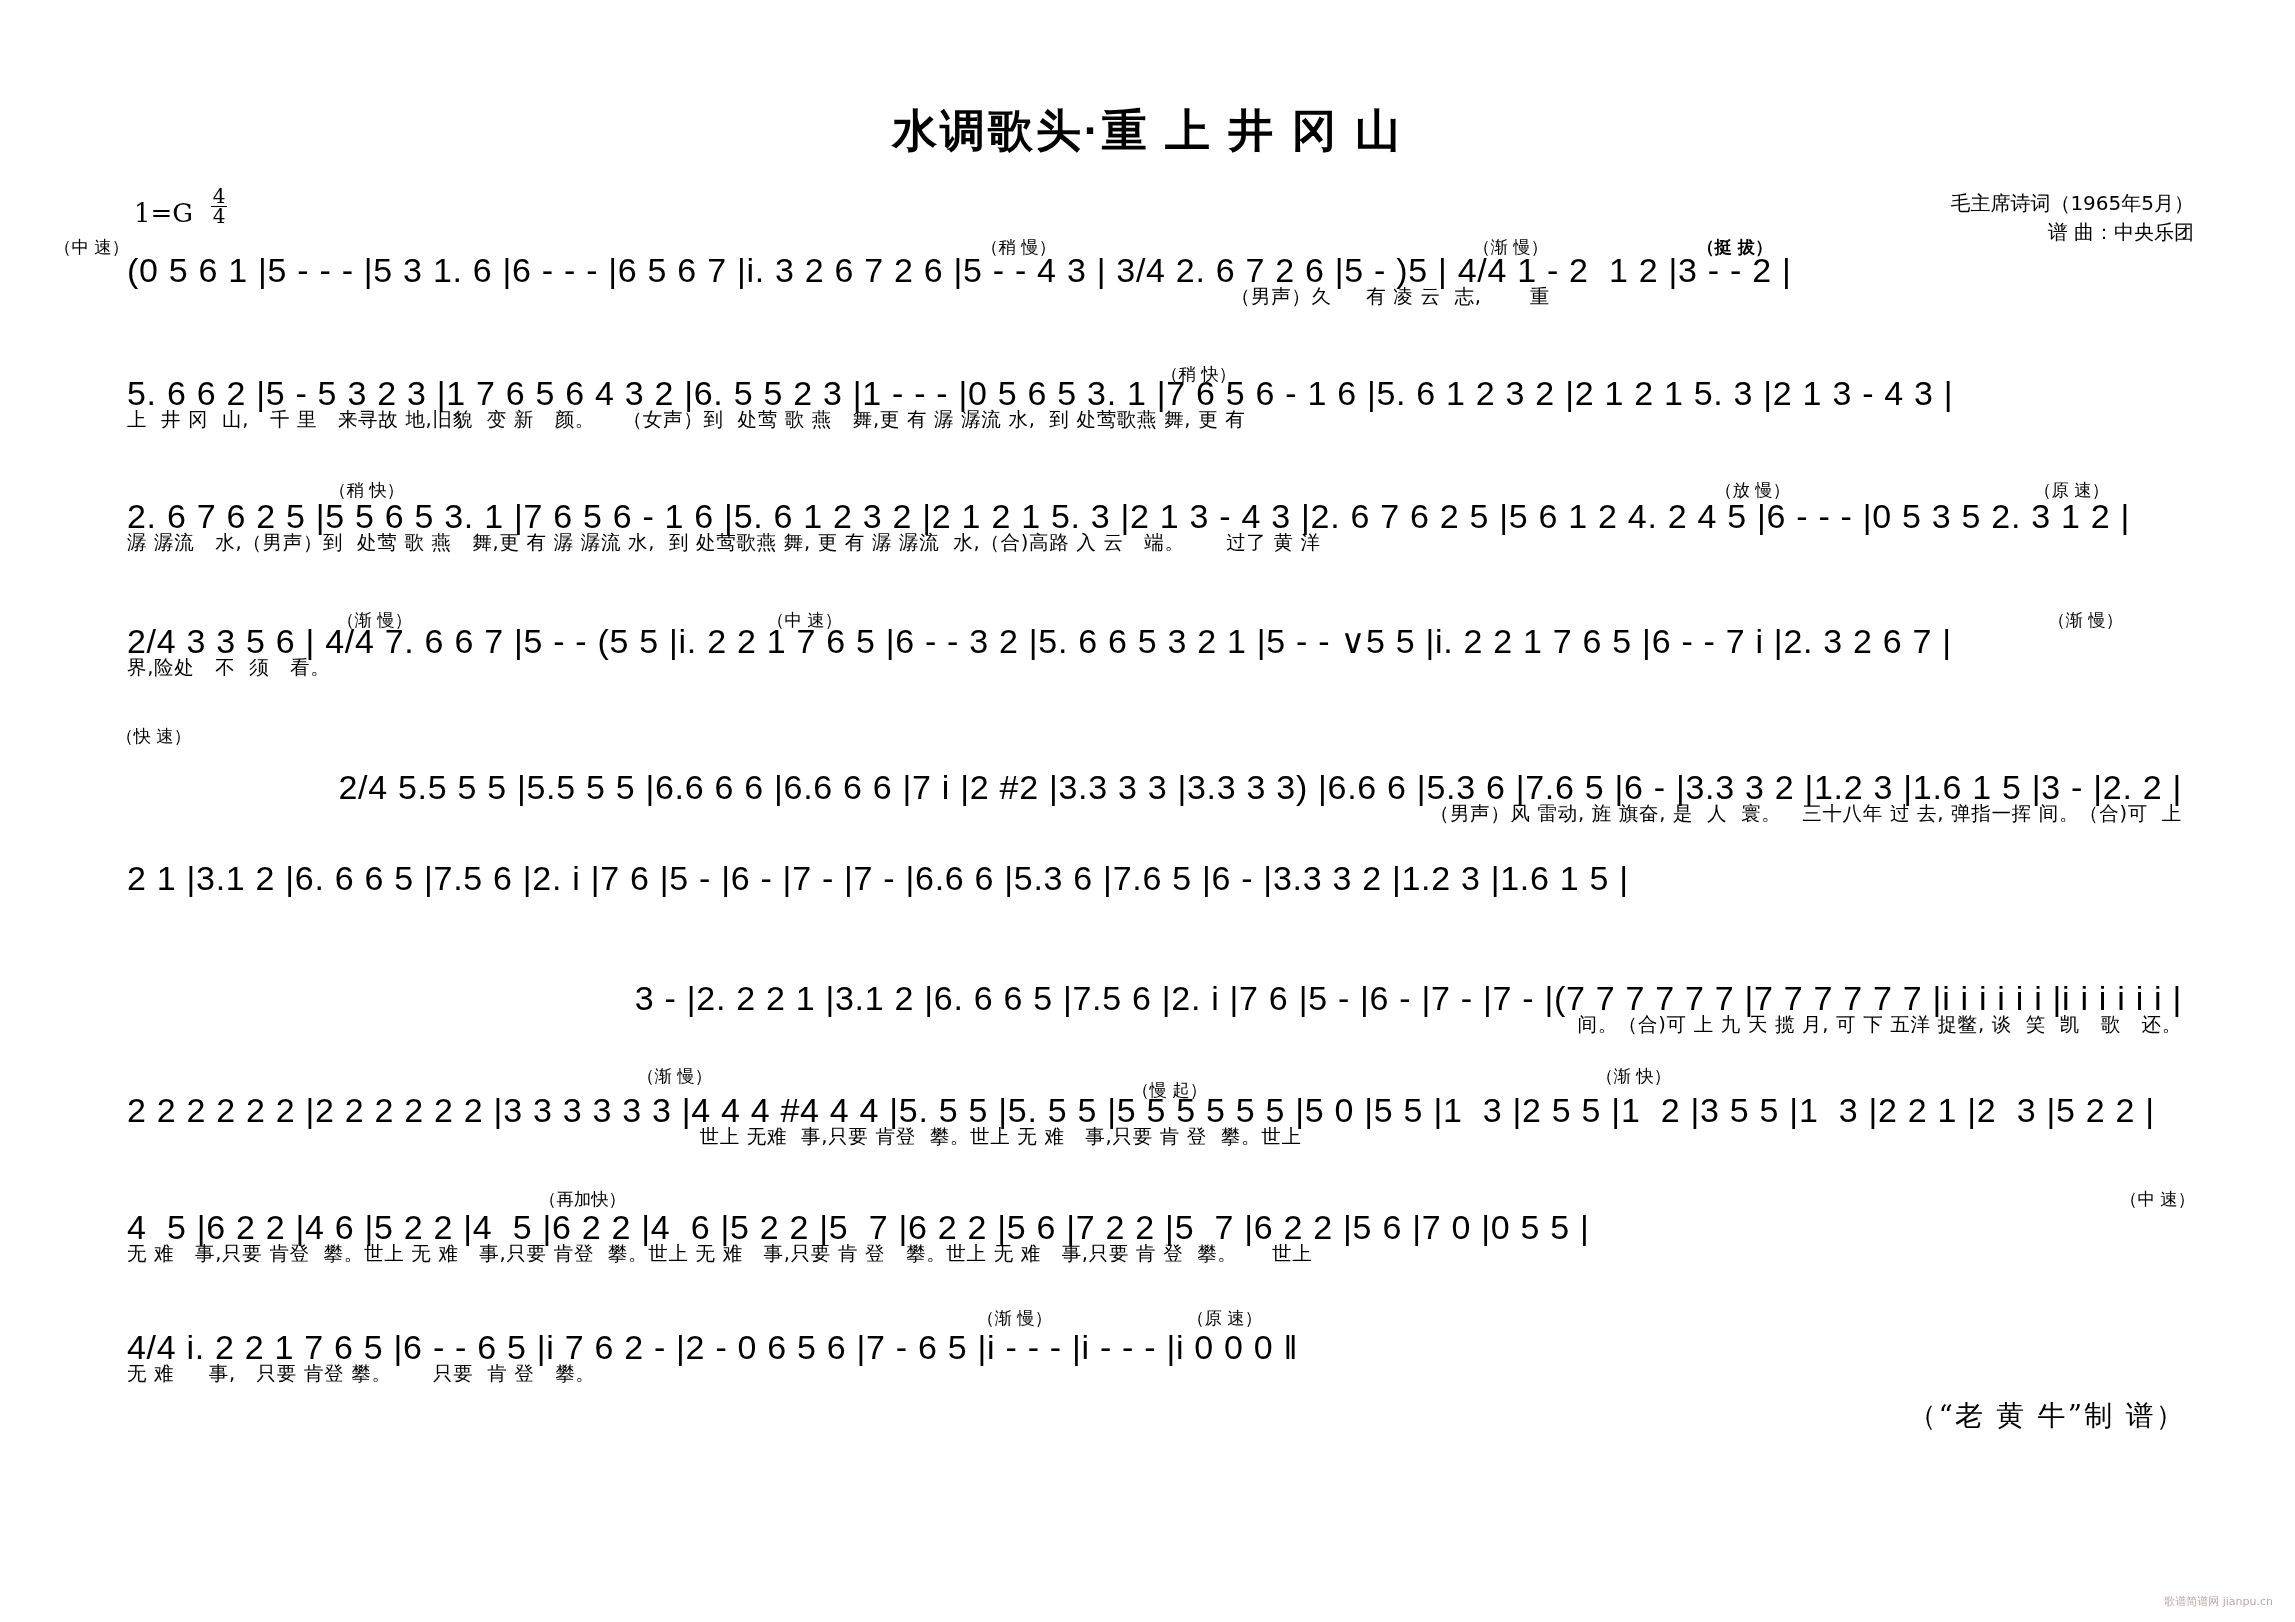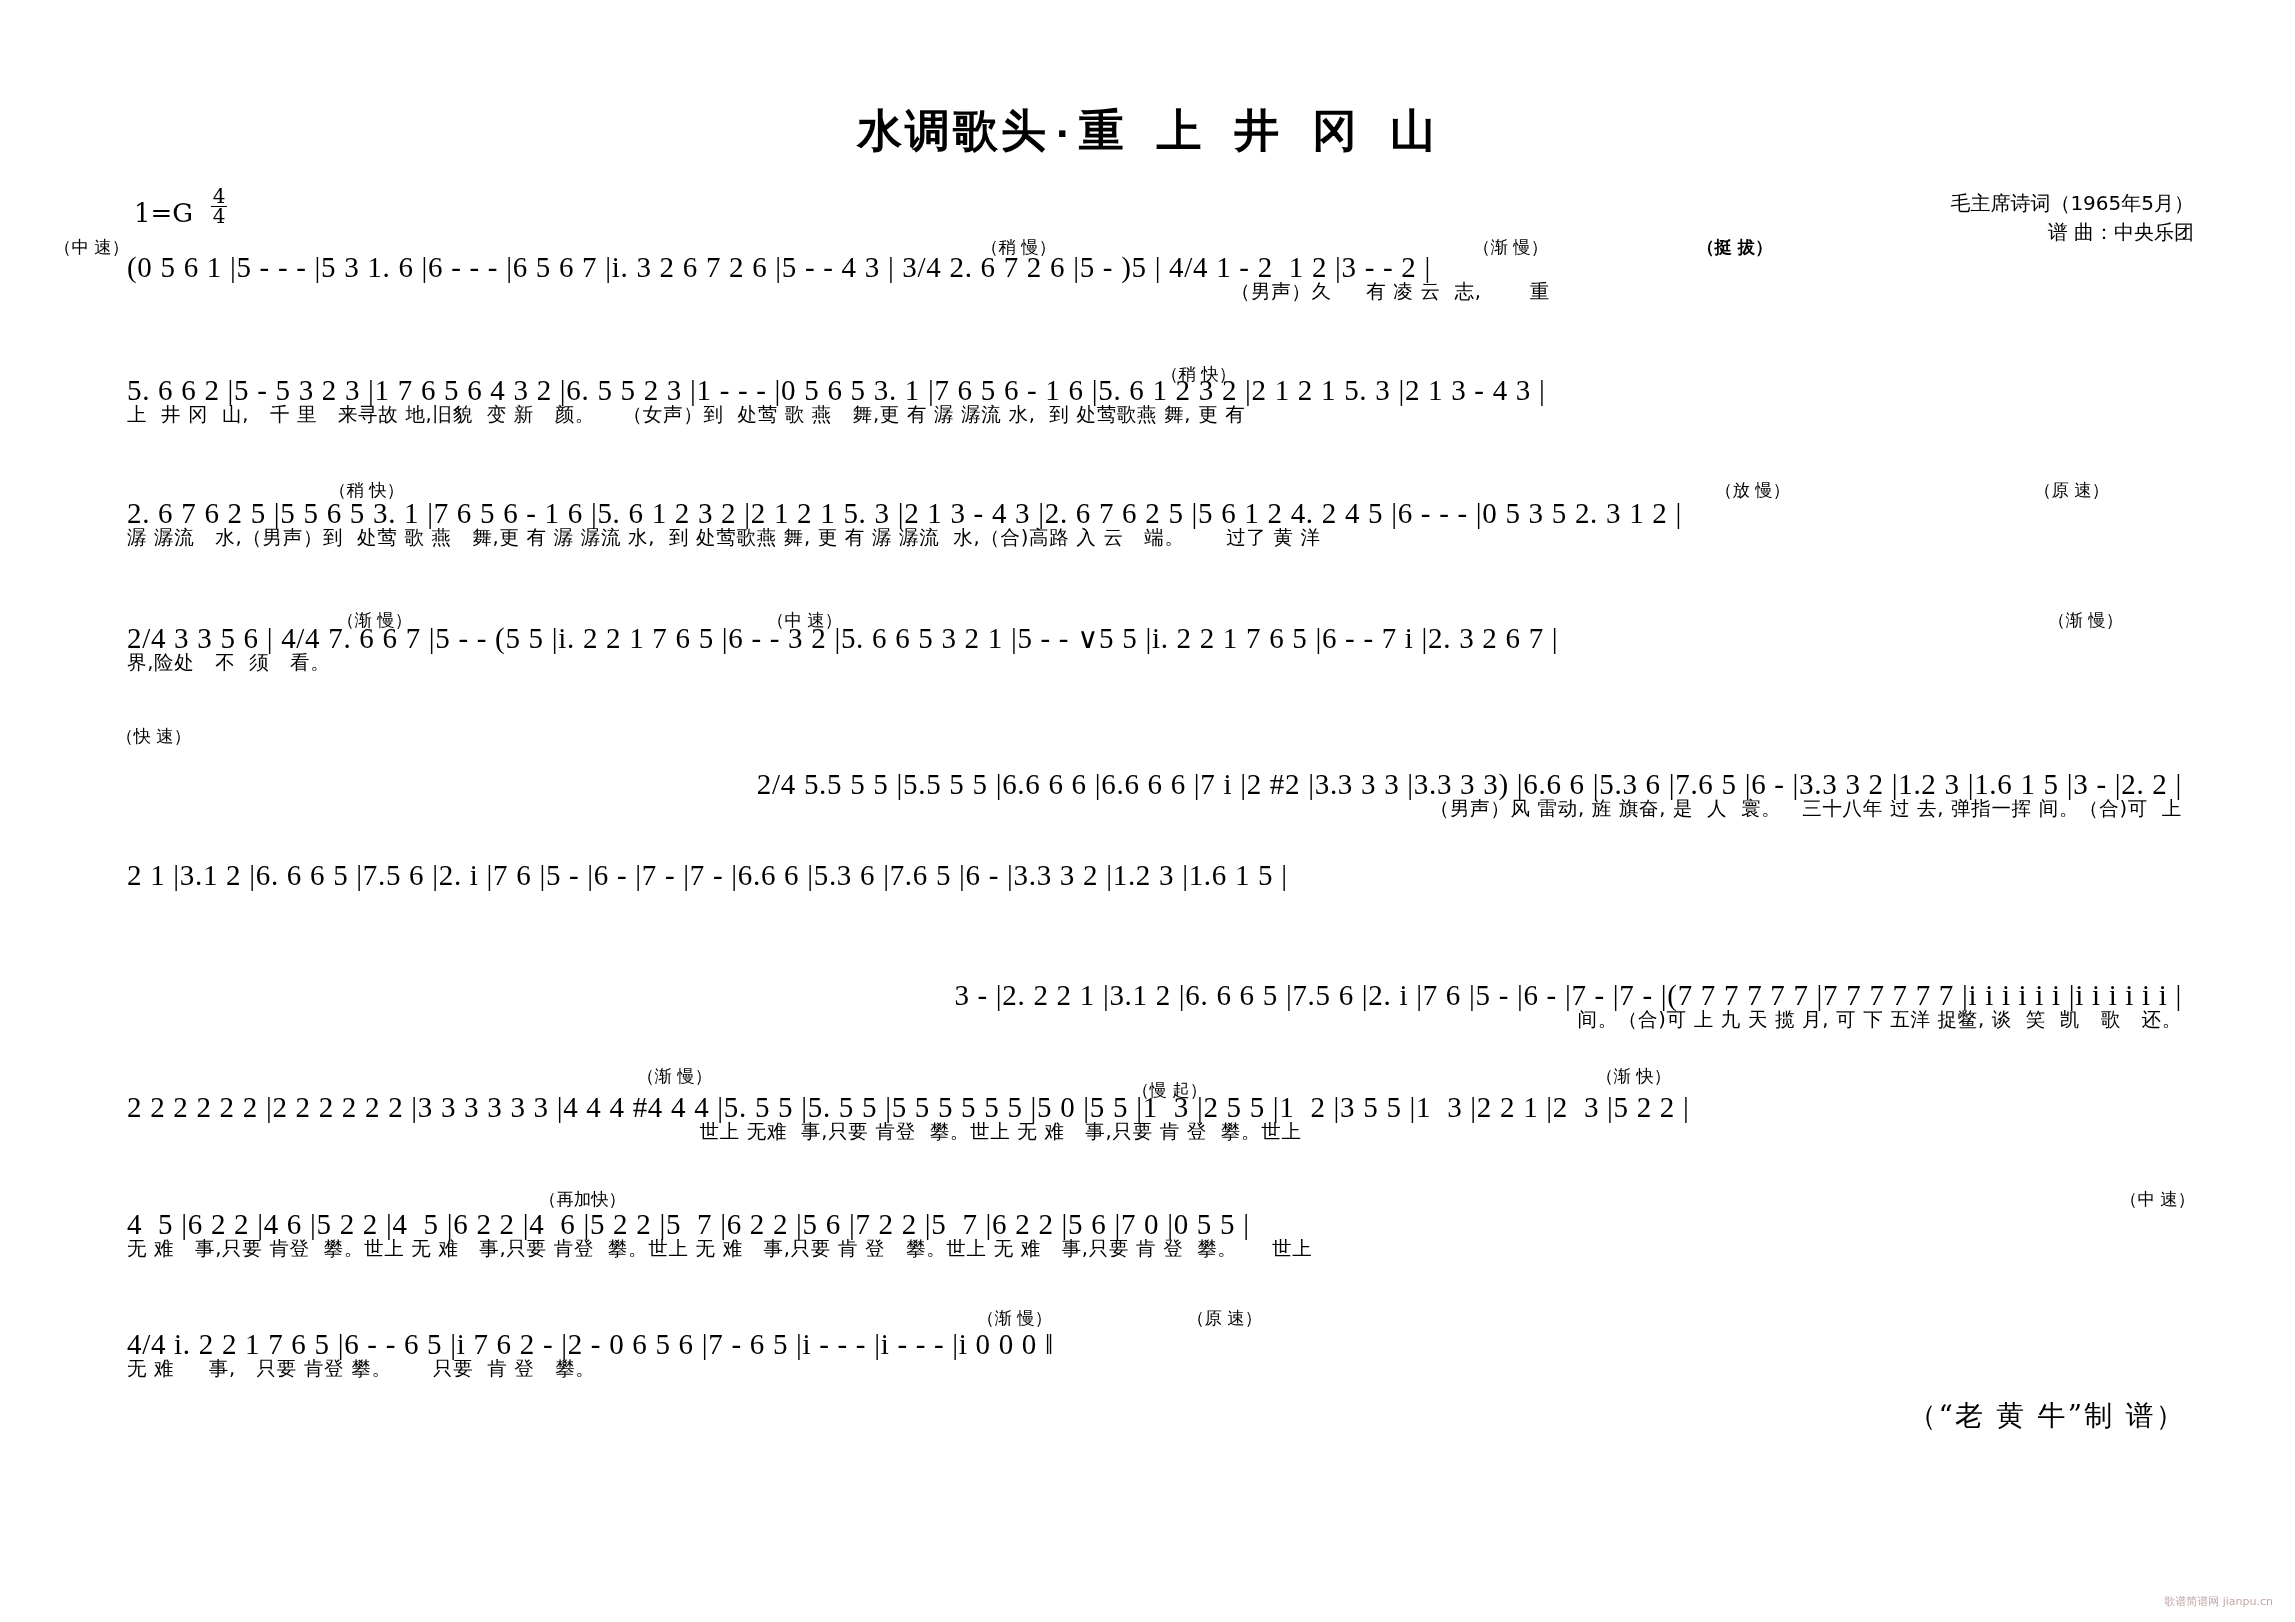--- a/index.html
+++ b/index.html
@@ -15,21 +15,21 @@
     position:relative;
     width:2295px;
     height:1622px;
   }
   .title {
     position:absolute;
     top:101px; left:0; width:2295px;
     text-align:center;
     font-size:45px;
     letter-spacing:2.9px;
-    font-family:Liberation Mono, monospace;
+    font-family:Liberation Sans, sans-serif;
     font-weight:bold;
   }
   .credit {
     position:absolute;
     right:101px;
     font-size:20px;
     font-family:"DejaVu Sans", sans-serif;
     text-align:left;
     white-space:nowrap;
   }
@@ -59,25 +59,25 @@
     white-space:nowrap;
   }
   .sysline {
     position:absolute;
     left:127px;
     width:2055px;
     white-space:nowrap;
     font-family:"DejaVu Sans Mono", monospace;
   }
   .notes {
-    font-size:29px;
+    font-size:34px;
     letter-spacing:0.7px;
     line-height:1.0;
     white-space:pre;
-    font-family:Liberation Serif, serif;
+    font-family:Liberation Sans, sans-serif;
   }
   .lyrics {
     font-size:19.5px;
     letter-spacing:0.7px;
     line-height:1.0;
     white-space:pre;
     font-family:"DejaVu Sans", sans-serif;
   }
   .maker {
     position:absolute;

